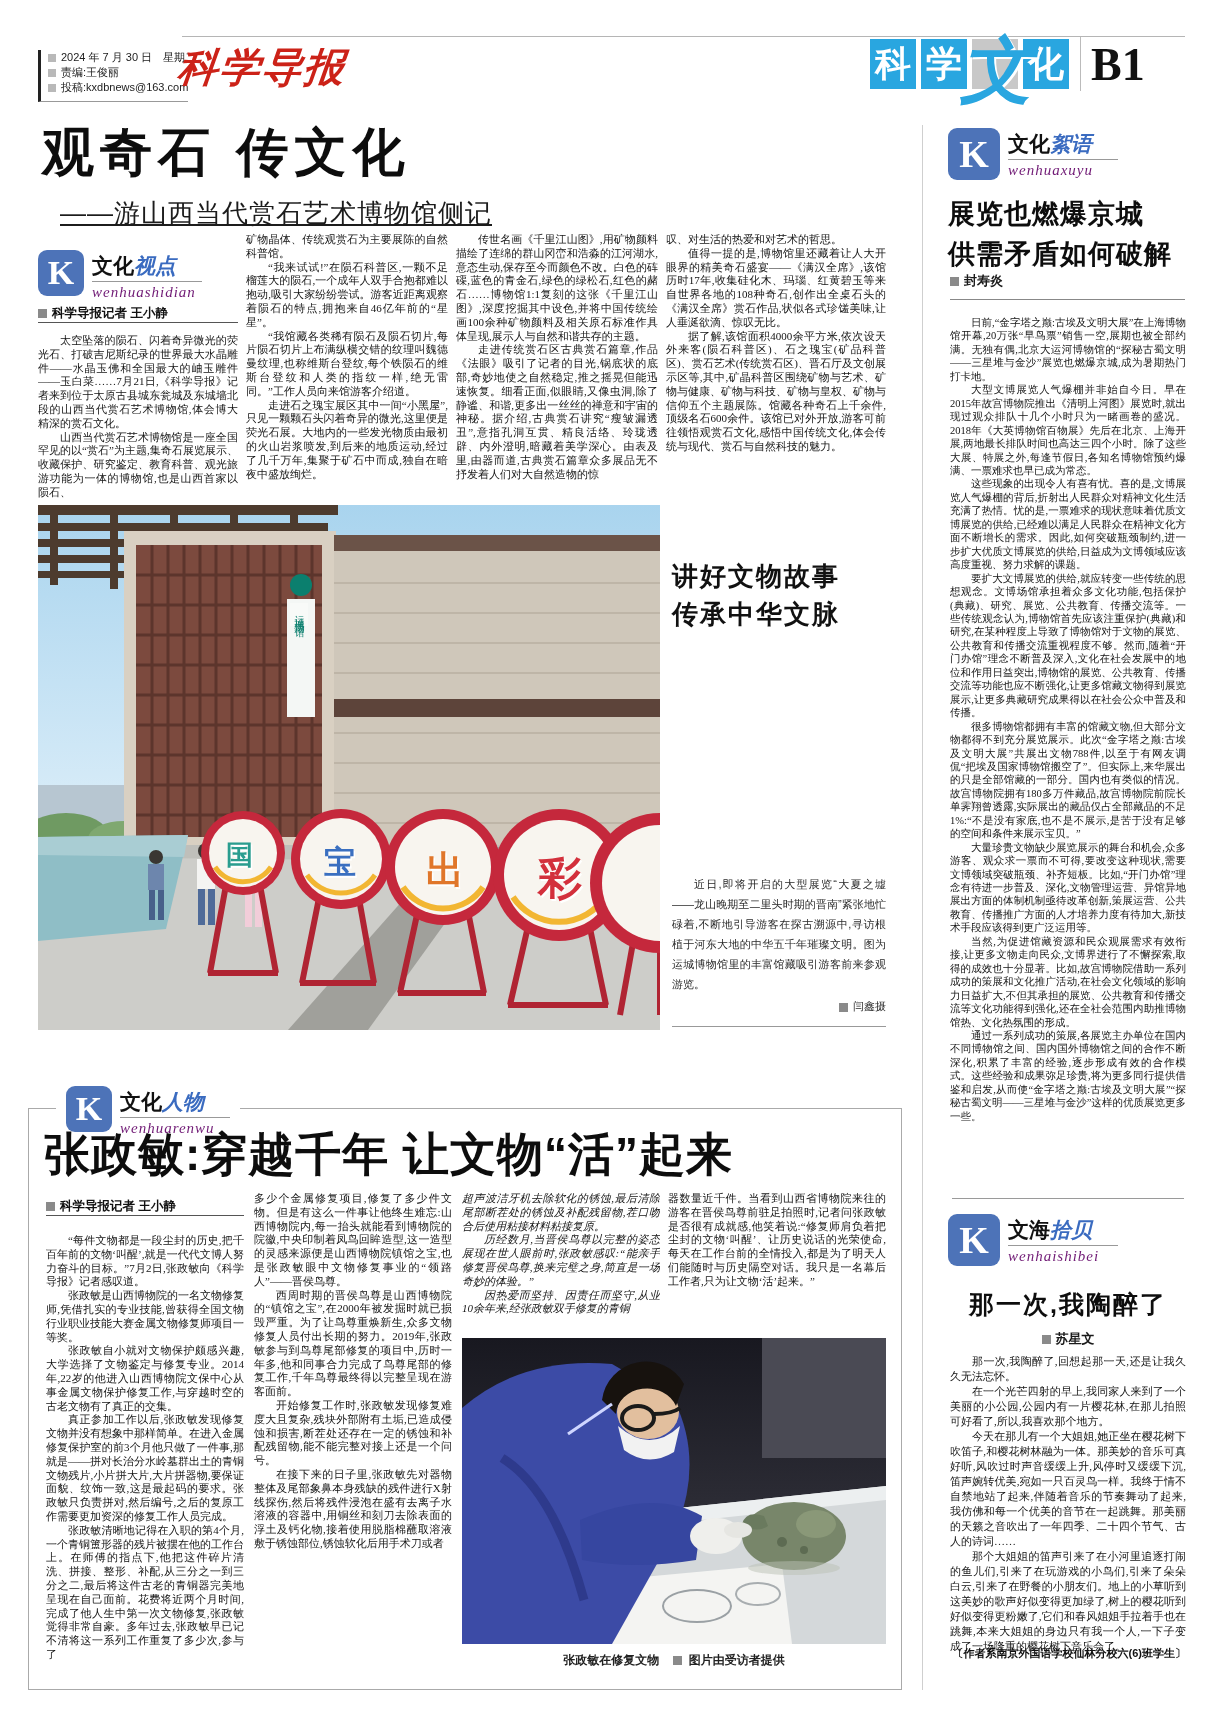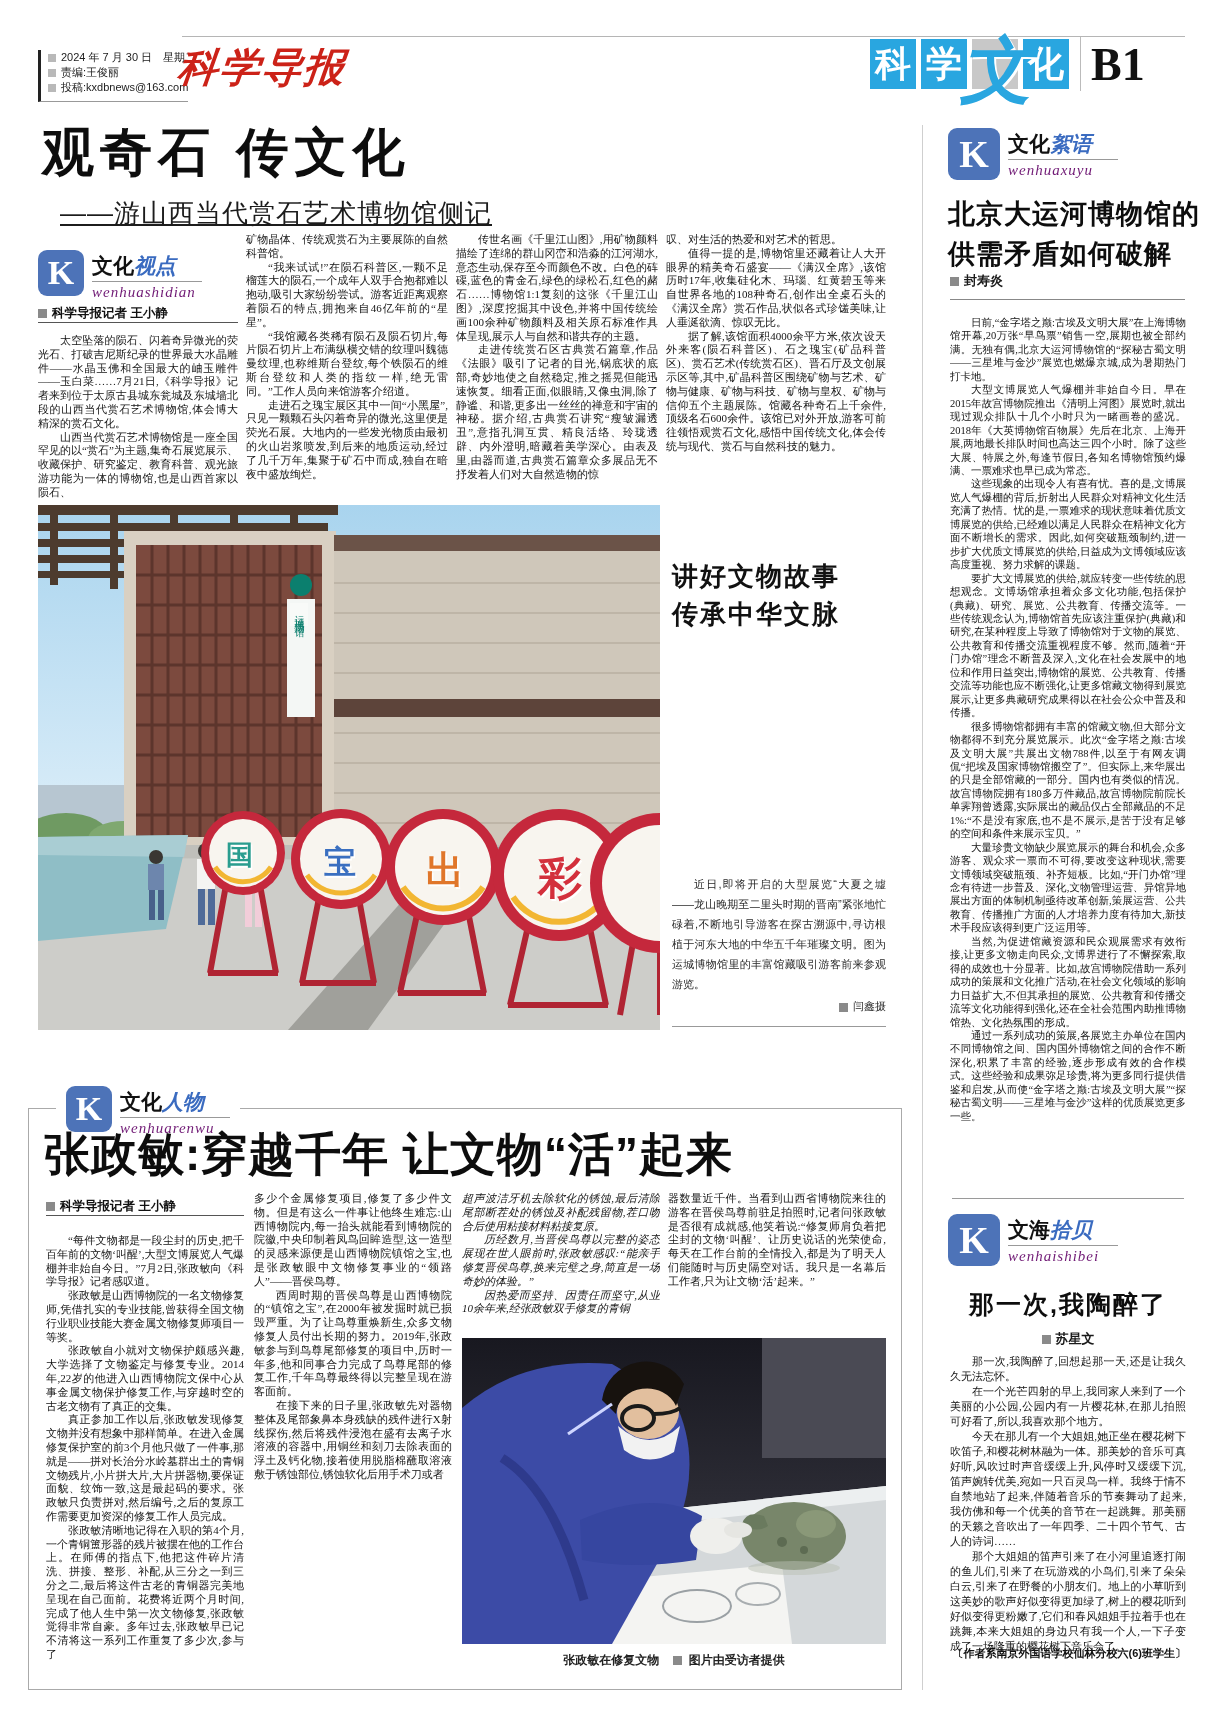--- a/index.html
+++ b/index.html
@@ -244,29 +244,30 @@
   <div class="k-right">
     <div class="k-title"><span class="k-black">文化</span><span class="k-blue">人物</span></div>
     <div class="k-pinyin">wenhuarenwu</div>
   </div>
 </div>
 <div class="abs rw-title">张政敏:穿越千年  让文物“活”起来</div>
 <div class="abs byline" style="left:46px; top:1198px; width:198px;">
   <span class="sq dark"></span><span>科学导报记者 王小静</span>
 </div>
 <div class="abs col-body" style="left:46px; top:1234px; width:198px; height:450px;">
-    <p>“每件文物都是一段尘封的历史,把千百年前的文物‘叫醒’,大型文博展览人气爆棚并非始自今日。”7月2日,张政敏向《科学导报》记者感叹道。</p>
+    <p>“每件文物都是一段尘封的历史,把千百年前的文物‘叫醒’,就是一代代文博人努力奋斗的目标。”7月2日,张政敏向《科学导报》记者感叹道。</p>
     <p>张政敏是山西博物院的一名文物修复师,凭借扎实的专业技能,曾获得全国文物行业职业技能大赛金属文物修复师项目一等奖。</p>
     <p>张政敏自小就对文物保护颇感兴趣,大学选择了文物鉴定与修复专业。2014年,22岁的他进入山西博物院文保中心从事金属文物保护修复工作,与穿越时空的古老文物有了真正的交集。</p>
     <p>真正参加工作以后,张政敏发现修复文物并没有想象中那样简单。在进入金属修复保护室的前3个月他只做了一件事,那就是——拼对长治分水岭墓群出土的青铜文物残片,小片拼大片,大片拼器物,要保证面貌、纹饰一致,这是最起码的要求。张政敏只负责拼对,然后编号,之后的复原工作需要更加资深的修复工作人员完成。</p>
     <p>张政敏清晰地记得在入职的第4个月,一个青铜簠形器的残片被摆在他的工作台上。在师傅的指点下,他把这件碎片清洗、拼接、整形、补配,从三分之一到三分之二,最后将这件古老的青铜器完美地呈现在自己面前。花费将近两个月时间,完成了他人生中第一次文物修复,张政敏觉得非常自豪。多年过去,张政敏早已记不清将这一系列工作重复了多少次,参与了</p>
   </div>
 <div class="abs col-body cont" style="left:254px; top:1192px; width:198px; height:492px;">
     <p>多少个金属修复项目,修复了多少件文物。但是有这么一件事让他终生难忘:山西博物院内,每一抬头就能看到博物院的院徽,中央印制着凤鸟回眸造型,这一造型的灵感来源便是山西博物院镇馆之宝,也是张政敏眼中文物修复事业的“领路人”——晋侯鸟尊。</p>
     <p>西周时期的晋侯鸟尊是山西博物院的“镇馆之宝”,在2000年被发掘时就已损毁严重。为了让鸟尊重焕新生,众多文物修复人员付出长期的努力。2019年,张政敏参与到鸟尊尾部修复的项目中,历时一年多,他和同事合力完成了鸟尊尾部的修复工作,千年鸟尊最终得以完整呈现在游客面前。</p>
+    <p>开始修复工作时,张政敏发现修复难度大且复杂,残块外部附有土垢,已造成侵蚀和损害,断茬处还存在一定的锈蚀和补配残留物,能不能完整对接上还是一个问号。</p>
     <p>在接下来的日子里,张政敏先对器物整体及尾部象鼻本身残缺的残件进行X射线探伤,然后将残件浸泡在盛有去离子水溶液的容器中,用铜丝和刻刀去除表面的浮土及钙化物,接着使用脱脂棉蘸取溶液敷于锈蚀部位,锈蚀软化后用手术刀或者</p>
   </div>
 <div class="abs col-body cont" style="left:462px; top:1192px; width:198px; height:142px;font-style:italic;">
     <p>超声波洁牙机去除软化的锈蚀,最后清除尾部断茬处的锈蚀及补配残留物,茬口吻合后使用粘接材料粘接复原。</p>
     <p>历经数月,当晋侯鸟尊以完整的姿态展现在世人眼前时,张政敏感叹:“能亲手修复晋侯鸟尊,换来完璧之身,简直是一场奇妙的体验。”</p>
     <p>因热爱而坚持、因责任而坚守,从业10余年来,经张政敏双手修复的青铜</p>
   </div>
 <div class="abs col-body cont" style="left:668px; top:1192px; width:218px; height:142px;">
     <p>器数量近千件。当看到山西省博物院来往的游客在晋侯鸟尊前驻足拍照时,记者问张政敏是否很有成就感,他笑着说:“修复师肩负着把尘封的文物‘叫醒’、让历史说话的光荣使命,每天在工作台前的全情投入,都是为了明天人们能随时与历史隔空对话。我只是一名幕后工作者,只为让文物‘活’起来。”</p>
   </div>
@@ -318,21 +319,21 @@
 <div class="abs v-div"></div>
 
 <div class="abs klogo" style="left:948px; top:128px;">
   <div class="k-box" style="width:52px; height:52px; font-size:38px;">K</div>
   <div class="k-right">
     <div class="k-title"><span class="k-black">文化</span><span class="k-blue">絮语</span></div>
     <div class="k-pinyin">wenhuaxuyu</div>
   </div>
 </div>
 <div class="abs xy-title">
-  <div>北京大运河博物馆的</div>
+  <div>展览也燃爆京城</div>
   <div>供需矛盾如何破解</div>
 </div>
 <div class="abs xy-author">
   <span class="sq dark"></span><span>封寿炎</span>
 </div>
 <div class="abs col-body xy-body">
     <p>日前,“金字塔之巅:古埃及文明大展”在上海博物馆开幕,20万张“早鸟票”销售一空,展期也被全部约满。无独有偶,北京大运河博物馆的“探秘古蜀文明——三星堆与金沙”展览也燃爆京城,成为暑期热门打卡地。</p>
     <p>大型文博展览人气爆棚并非始自今日。早在2015年故宫博物院推出《清明上河图》展览时,就出现过观众排队十几个小时只为一睹画卷的盛况。2018年《大英博物馆百物展》先后在北京、上海开展,两地最长排队时间也高达三四个小时。除了这些大展、特展之外,每逢节假日,各知名博物馆预约爆满、一票难求也早已成为常态。</p>
     <p>这些现象的出现令人有喜有忧。喜的是,文博展览人气爆棚的背后,折射出人民群众对精神文化生活充满了热情。忧的是,一票难求的现状意味着优质文博展览的供给,已经难以满足人民群众在精神文化方面不断增长的需求。因此,如何突破瓶颈制约,进一步扩大优质文博展览的供给,日益成为文博领域应该高度重视、努力求解的课题。</p>
     <p>要扩大文博展览的供给,就应转变一些传统的思想观念。文博场馆承担着众多文化功能,包括保护(典藏)、研究、展览、公共教育、传播交流等。一些传统观念认为,博物馆首先应该注重保护(典藏)和研究,在某种程度上导致了博物馆对于文物的展览、公共教育和传播交流重视程度不够。然而,随着“开门办馆”理念不断普及深入,文化在社会发展中的地位和作用日益突出,博物馆的展览、公共教育、传播交流等功能也应不断强化,让更多馆藏文物得到展览展示,让更多典藏研究成果得以在社会公众中普及和传播。</p>

